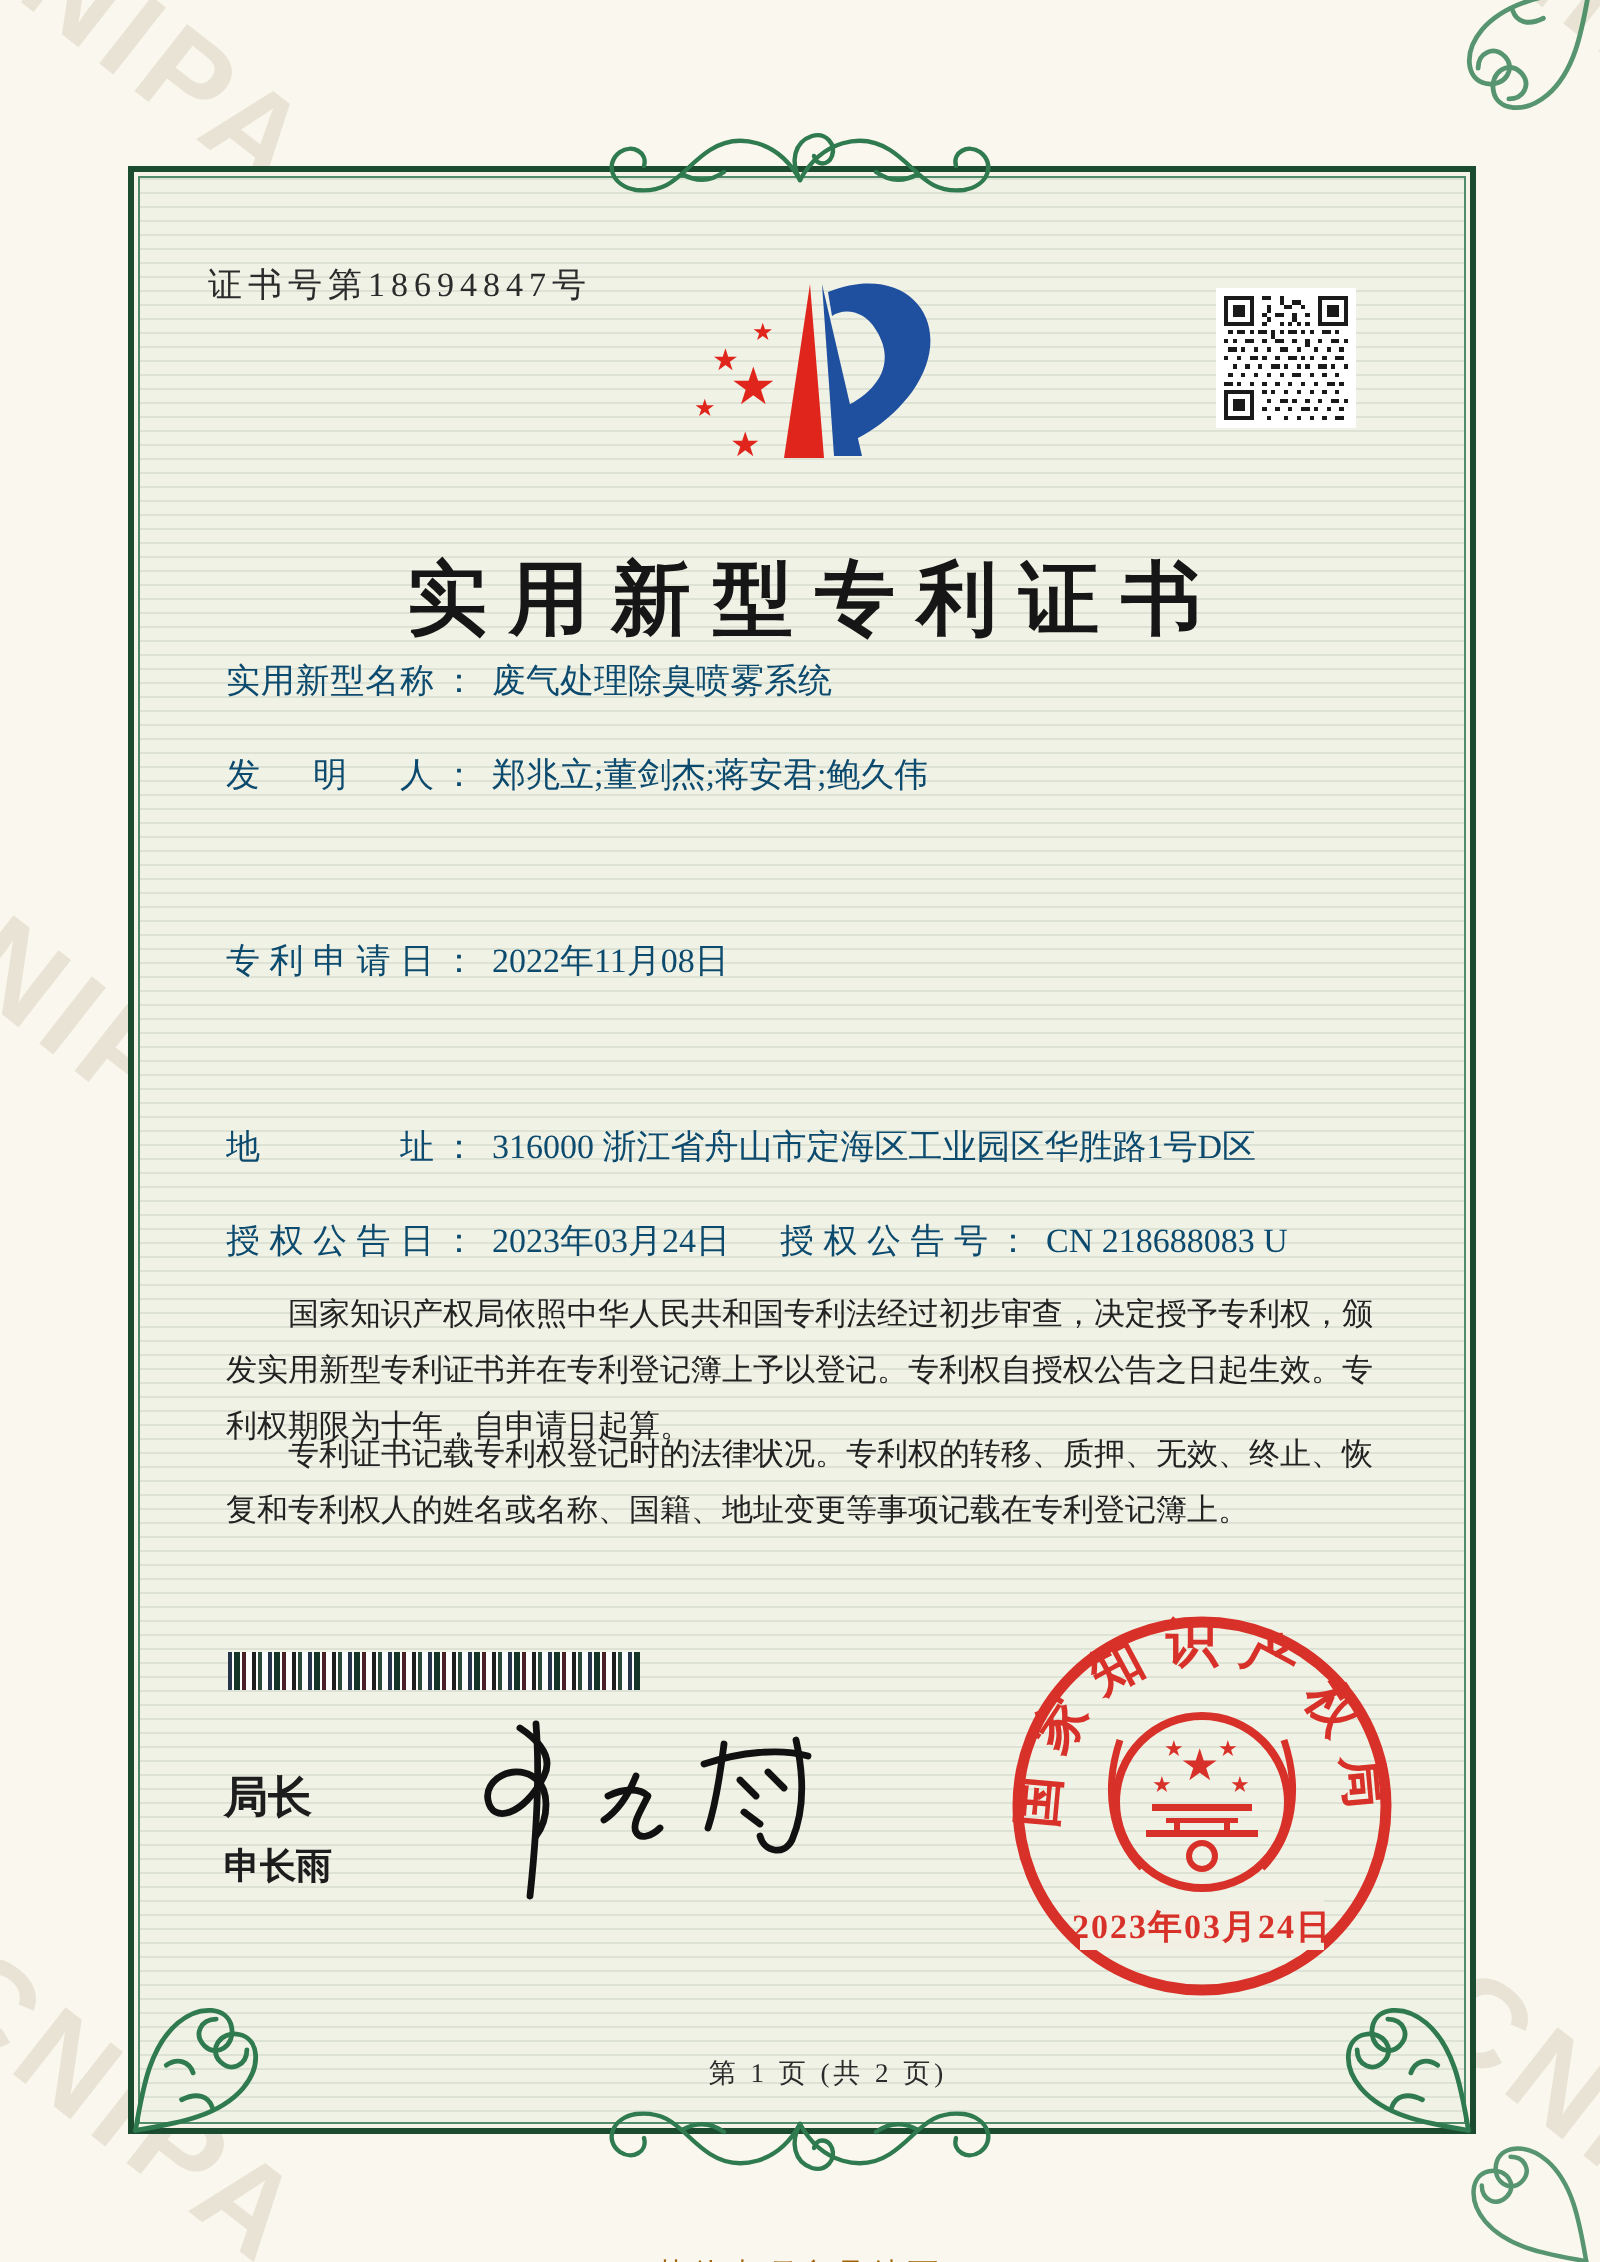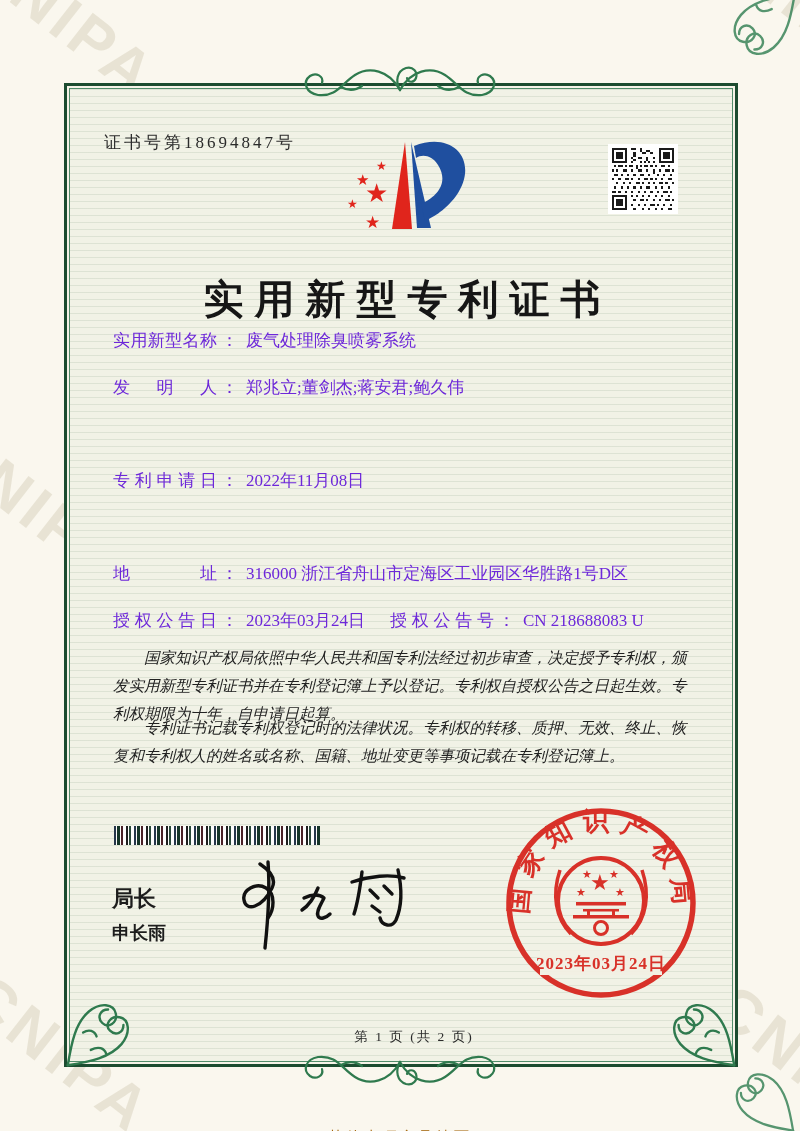--- a/index.html
+++ b/index.html
@@ -29,30 +29,29 @@
   
   .orn{position:absolute; pointer-events:none;}
   
   .cert-no{position:absolute; left:104px; top:131px; font-size:17px; letter-spacing:3px; color:#2b2b2b;}
   .logo{position:absolute; left:332px; top:128px;}
   .qr{position:absolute; left:608px; top:144px; width:70px; height:70px; background:#fff; padding:4px; box-sizing:border-box;}
   .title{
     position:absolute; left:15px; right:0; top:245px; text-align:center;
     font-size:40px; font-weight:bold; letter-spacing:11px; color:#161616;margin-top:27px;
   }
-  .frow{position:absolute; left:113px; font-size:17px; color:#6d28d9; white-space:nowrap;}
+  .frow{position:absolute; left:113px; font-size:17px; color:#0c4a6e; white-space:nowrap;}
   .flabel{display:inline-block; width:104px; text-align:justify; text-align-last:justify; vertical-align:bottom;}
   .fcolon{margin:0 2px 0 4px;}
   .fvalue{margin-left:6px;}
   .grant-no-group{position:absolute; left:277px; top:0;}
   .para{
     position:absolute; left:113px; width:578px; margin:0;
     font-size:15.5px; line-height:1.82; text-indent:2em; color:#222;
     font-family:"Liberation Serif","DejaVu Serif",serif;
-    font-style:italic;
   }
   .barcode{
     position:absolute; left:114px; top:826px; width:206px; height:19px;
     background:repeating-linear-gradient(90deg,
       #26354a 0 2px,#fdfdfd 2px 3px,#153428 3px 6px,#fdfdfd 6px 7px,
       #4a2026 7px 9px,#fdfdfd 9px 12px,#1e1e1e 12px 14px,#fdfdfd 14px 15px,
       #2b4a3a 15px 17px,#fdfdfd 17px 20px);
   }
   .director-title{position:absolute; left:112px; top:884px; font-size:22px; font-weight:bold;
     font-family:"Liberation Sans","DejaVu Sans",sans-serif; color:#1d1d1d;}

